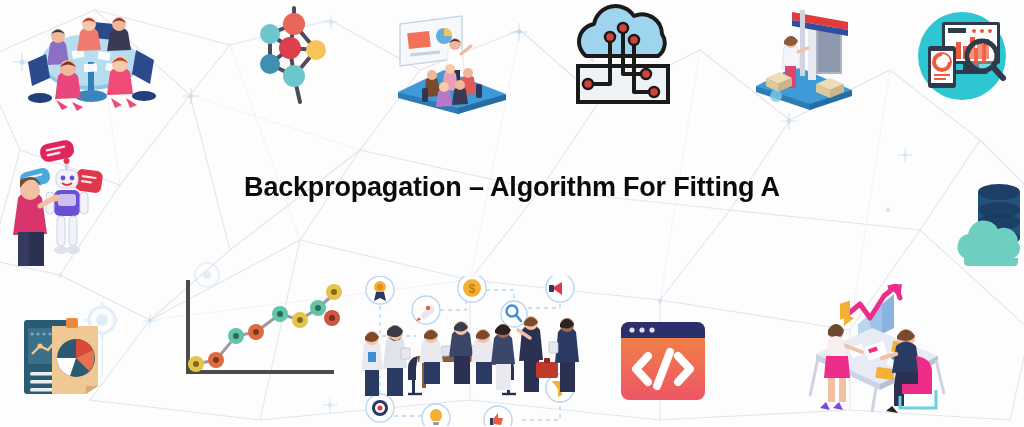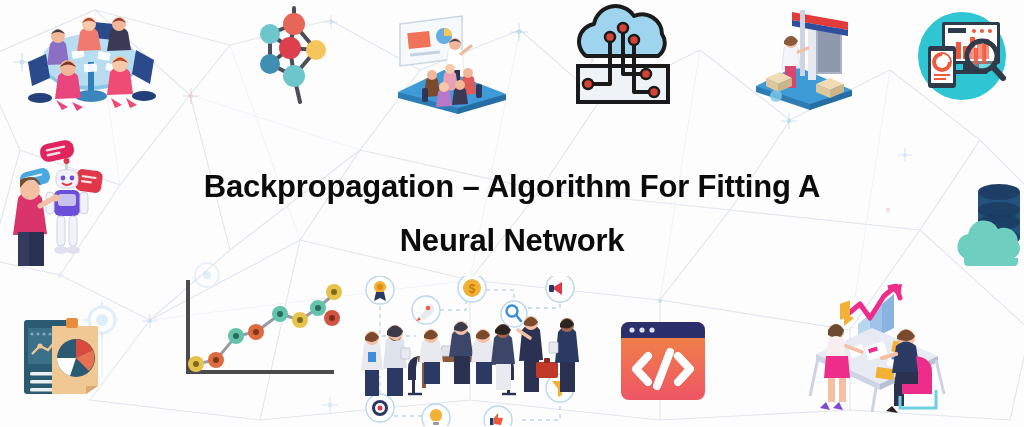--- a/index.html
+++ b/index.html
@@ -16,21 +16,21 @@
 
   
   .title-wrap{
     position:absolute;left:0;top:160px;width:1024px;
     z-index:40;text-align:center;pointer-events:none;
   }
   .title-line{
     display:block;
     font-family:"Liberation Sans", sans-serif;
     font-weight:bold;
-    font-size:31px;
+    font-size:27px;
     line-height:54px;
     letter-spacing:-0.2px;
     color:#0b0b0b;
     white-space:nowrap;
   }
 
   
   .ill{position:absolute;z-index:20;}
 </style>
 </head>
@@ -657,16 +657,15 @@
     <g transform="translate(62,56)">
       <circle r="19" fill="#2a5b72"></circle>
       <path d="M0 0 L0 -19 A19 19 0 0 1 17 -8 Z" fill="#d94a3d"></path>
       <path d="M0 0 L17 -8 A19 19 0 0 1 13 13 Z" fill="#e8714f"></path>
       <path d="M0 0 L-19 0 A19 19 0 0 0 -6 18 Z" fill="#ffffff"></path>
     </g>
   </svg>
 
   <div class="title-wrap">
     <span class="title-line">Backpropagation – Algorithm For Fitting A</span>
-    <span class="title-line">Neural Network</span>
   </div>
 
 </div>
 
 </body></html>

